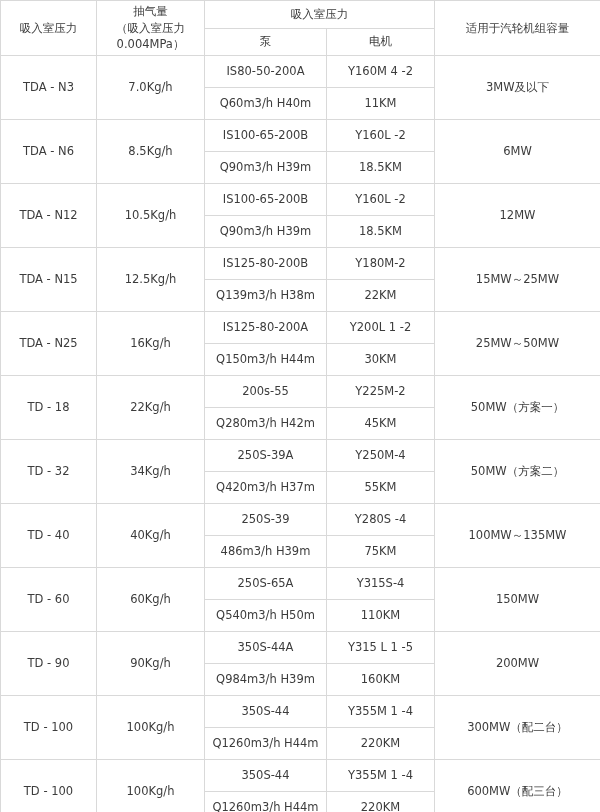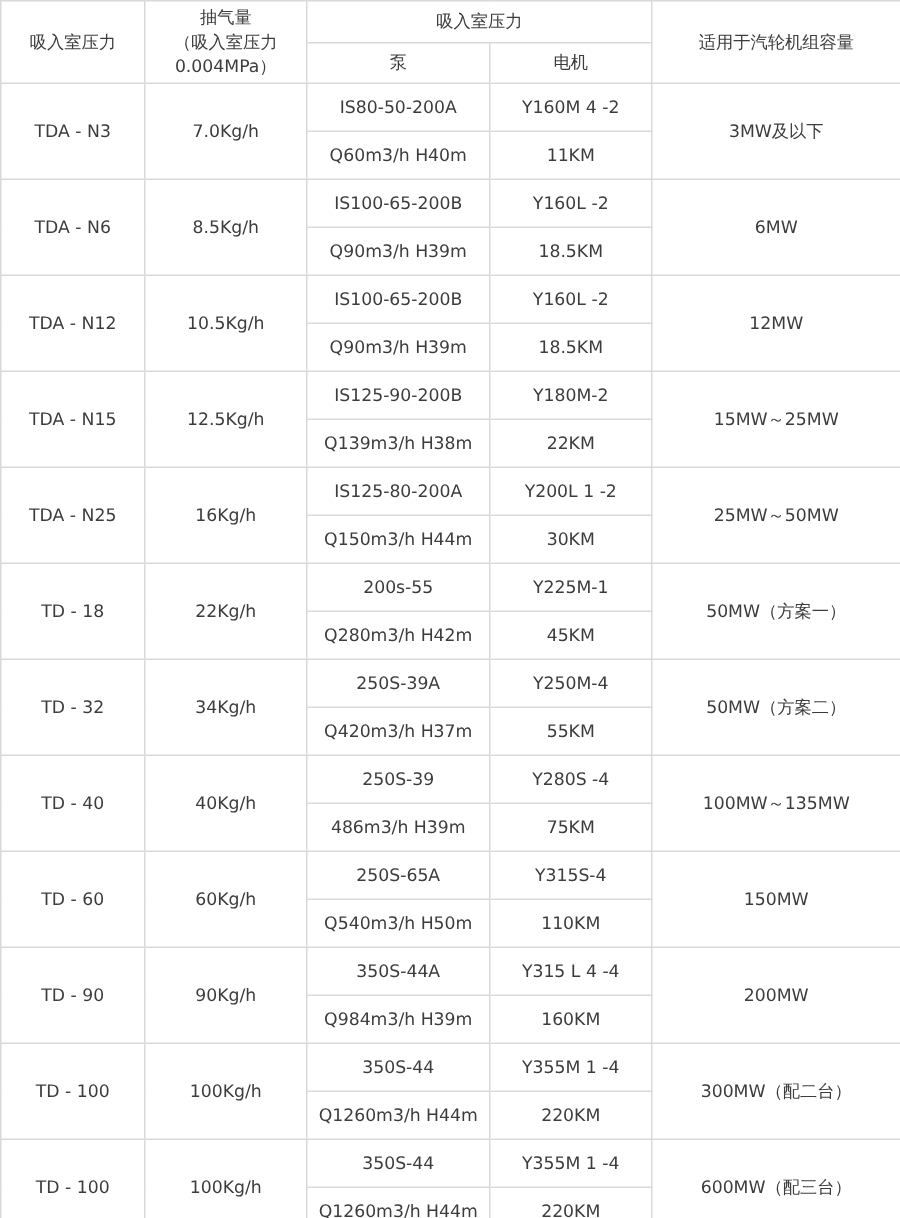--- a/index.html
+++ b/index.html
@@ -113,21 +113,21 @@
       <td rowspan="2" class="cap-cell">12MW</td>
     </tr>
     <tr>
       <td class="pump-cell">Q90m3/h H39m</td>
       <td class="motor-cell">18.5KM</td>
     </tr>
 
     <tr>
       <td rowspan="2" class="model-cell">TDA - N15</td>
       <td rowspan="2" class="flow-cell">12.5Kg/h</td>
-      <td class="pump-cell">IS125-90-200B</td>
+      <td class="pump-cell">IS125-80-200B</td>
       <td class="motor-cell">Y180M-2</td>
       <td rowspan="2" class="cap-cell">15MW～25MW</td>
     </tr>
     <tr>
       <td class="pump-cell">Q139m3/h H38m</td>
       <td class="motor-cell">22KM</td>
     </tr>
 
     <tr>
       <td rowspan="2" class="model-cell">TDA - N25</td>
@@ -138,21 +138,21 @@
     </tr>
     <tr>
       <td class="pump-cell">Q150m3/h H44m</td>
       <td class="motor-cell">30KM</td>
     </tr>
 
     <tr>
       <td rowspan="2" class="model-cell">TD - 18</td>
       <td rowspan="2" class="flow-cell">22Kg/h</td>
       <td class="pump-cell">200s-55</td>
-      <td class="motor-cell">Y225M-1</td>
+      <td class="motor-cell">Y225M-2</td>
       <td rowspan="2" class="cap-cell">50MW（方案一）</td>
     </tr>
     <tr>
       <td class="pump-cell">Q280m3/h H42m</td>
       <td class="motor-cell">45KM</td>
     </tr>
 
     <tr>
       <td rowspan="2" class="model-cell">TD - 32</td>
       <td rowspan="2" class="flow-cell">34Kg/h</td>
@@ -186,21 +186,21 @@
     </tr>
     <tr>
       <td class="pump-cell">Q540m3/h H50m</td>
       <td class="motor-cell">110KM</td>
     </tr>
 
     <tr>
       <td rowspan="2" class="model-cell">TD - 90</td>
       <td rowspan="2" class="flow-cell">90Kg/h</td>
       <td class="pump-cell">350S-44A</td>
-      <td class="motor-cell">Y315 L 4 -4</td>
+      <td class="motor-cell">Y315 L 1 -5</td>
       <td rowspan="2" class="cap-cell">200MW</td>
     </tr>
     <tr>
       <td class="pump-cell">Q984m3/h H39m</td>
       <td class="motor-cell">160KM</td>
     </tr>
 
     <tr>
       <td rowspan="2" class="model-cell">TD - 100</td>
       <td rowspan="2" class="flow-cell">100Kg/h</td>

